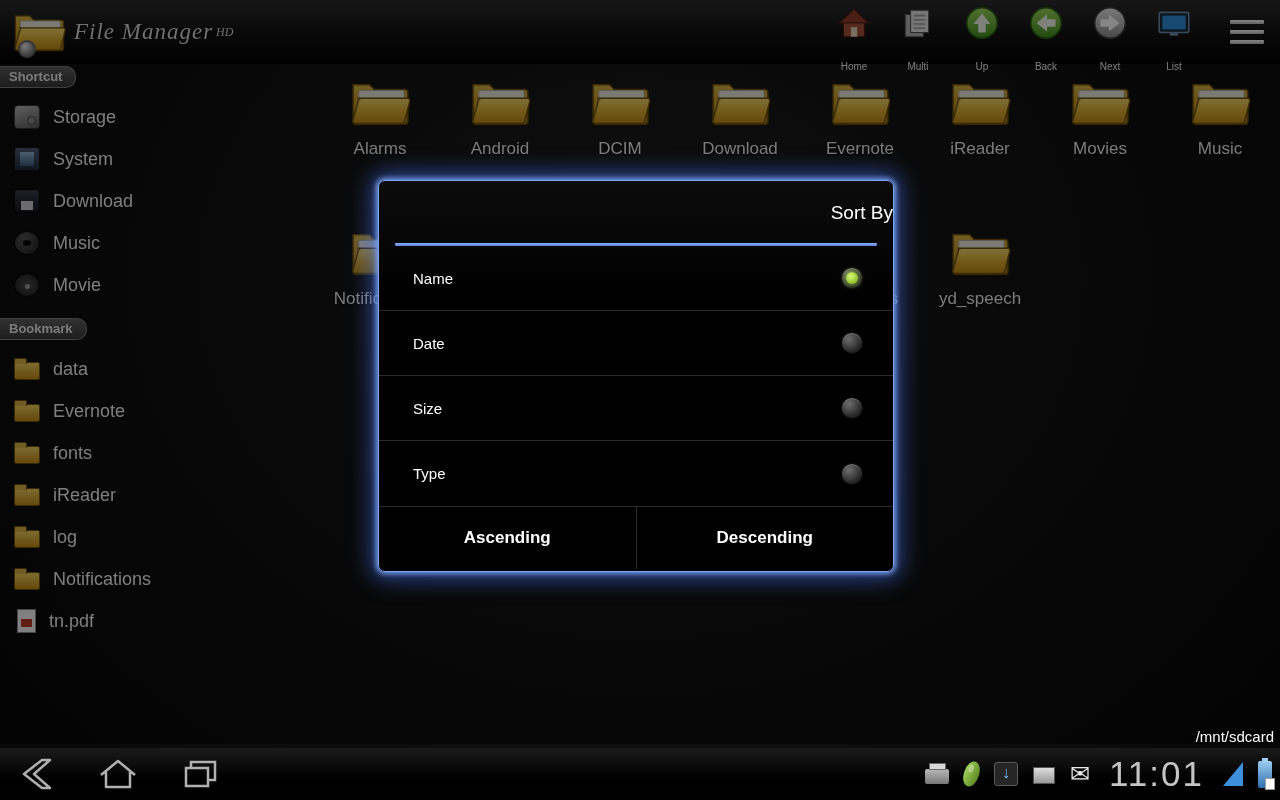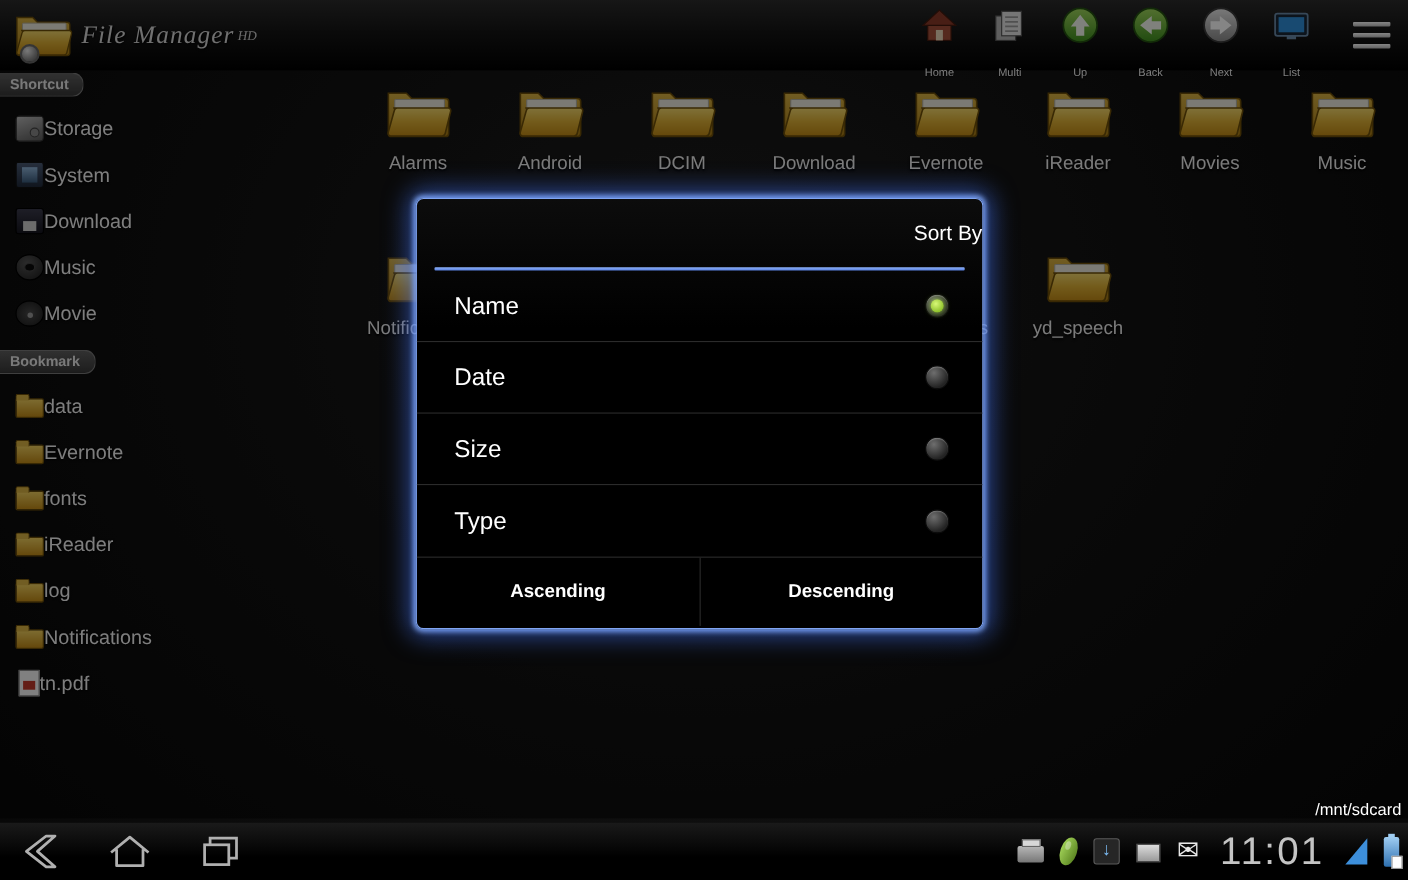--- a/index.html
+++ b/index.html
@@ -20,21 +20,21 @@
   .tb-icon svg{width:100%;height:100%;display:block;}
   .tb-label{font-size:10px;color:#f0f0f0;margin-top:0px;text-shadow:0 1px 1px #000;}
   .menu-btn{position:absolute;right:16px;top:20px;width:34px;height:24px;display:flex;flex-direction:column;justify-content:space-between;cursor:pointer;}
   .menu-btn .bar{height:4px;background:linear-gradient(#fff,#bbb);border-radius:1px;}
 
   
   #sidebar{position:absolute;left:0;top:64px;width:310px;z-index:1;}
   .side-tag{display:inline-block;background:linear-gradient(#5e5e5e,#383838);border:1px solid #7a7a7a;border-left:none;
     border-radius:0 10px 10px 0;padding:2px 13px 3px 9px;font-size:13px;font-weight:bold;color:#e8e8e8;margin:2px 0 4px 0;}
   .side-list{padding:4px 0 10px 0;}
-  .side-item{display:flex;align-items:center;height:42px;padding-left:14px;cursor:pointer;}
+  .side-item{display:flex;align-items:center;height:42px;padding-left:14px;gap:13px;cursor:pointer;}
   .side-label{font-size:18px;color:#f2f2f2;text-shadow:0 1px 2px #000;}
   .side-icon{width:26px;height:24px;position:relative;flex:none;display:inline-block;box-sizing:border-box;}
   .icon-storage{background:linear-gradient(160deg,#b8b8b8,#5a5a5a);border:1px solid #333;border-radius:4px;}
   .icon-storage::after{content:'';position:absolute;right:3px;bottom:3px;width:7px;height:7px;border-radius:50%;background:#888;border:1px solid #444;}
   .icon-system{background:linear-gradient(#4a5a74,#202a3a);border:1px solid #111;border-radius:3px;}
   .icon-system::after{content:'';position:absolute;left:5px;right:5px;top:4px;bottom:4px;background:linear-gradient(#8fb4d8,#3a5a7a);}
   .icon-gallery{background:linear-gradient(#e8e8e8,#b5b5b5);border:1px solid #666;border-radius:2px;}
   .icon-gallery::after{content:'';position:absolute;inset:3px;background:linear-gradient(180deg,#7ab0d8 55%,#6a9a4a 55%);}
   .icon-download{background:linear-gradient(#3a3a4a,#15151f);border:1px solid #000;border-radius:3px;}
   .icon-download::after{content:'';position:absolute;left:6px;right:6px;bottom:2px;height:9px;background:#cfcfcf;}
@@ -62,21 +62,21 @@
   .pathbar{position:absolute;right:6px;top:728px;font-size:15px;color:#fff;z-index:5;text-shadow:0 1px 2px #000;}
 
   
   .dialog{position:absolute;left:378px;top:180px;width:516px;height:392px;box-sizing:border-box;z-index:6;
     background:linear-gradient(#0c0c0c,#000 30%);border:1px solid #7fa4f2;border-radius:7px;
     box-shadow:0 0 22px 7px rgba(70,120,255,0.55), 0 0 5px 2px rgba(160,195,255,0.85);}
   .dlg-title{height:62px;line-height:64px;padding-left:34px;font-size:19px;color:#fff;text-align:right;}
   .dlg-rule{height:3px;margin:0 16px;background:linear-gradient(#8cb0f8,#577fe0);border-radius:1px;}
   .dlg-row{display:flex;align-items:center;height:65px;padding:0 30px 0 34px;border-bottom:1px solid #2b2b2b;cursor:pointer;box-sizing:border-box;}
   .dlg-row:last-child{border-bottom:none;}
-  .dlg-label{font-size:22px;color:#fff;text-align:right;}
+  .dlg-label{font-size:15px;color:#fff;text-align:right;}
   .radio{margin-left:auto;width:20px;height:20px;border-radius:50%;position:relative;
     background:radial-gradient(circle at 35% 30%, #6e6e6e, #232323 70%);border:1px solid #0c0c0c;
     box-shadow:inset 0 1px 1px rgba(255,255,255,0.25);cursor:pointer;}
   .selected .radio::after{content:'';position:absolute;left:4px;top:4px;right:4px;bottom:4px;border-radius:50%;
     background:radial-gradient(circle at 40% 35%, #d8f878, #8fc22c 70%);box-shadow:0 0 7px #9ad53a;}
   .dlg-buttons{display:flex;height:62px;border-top:1px solid #2b2b2b;}
   .dlg-btn{flex:1;display:flex;align-items:center;justify-content:center;font-size:17px;font-weight:bold;color:#fff;cursor:pointer;}
   .dlg-btn + .dlg-btn{border-left:1px solid #2b2b2b;}
 
   

